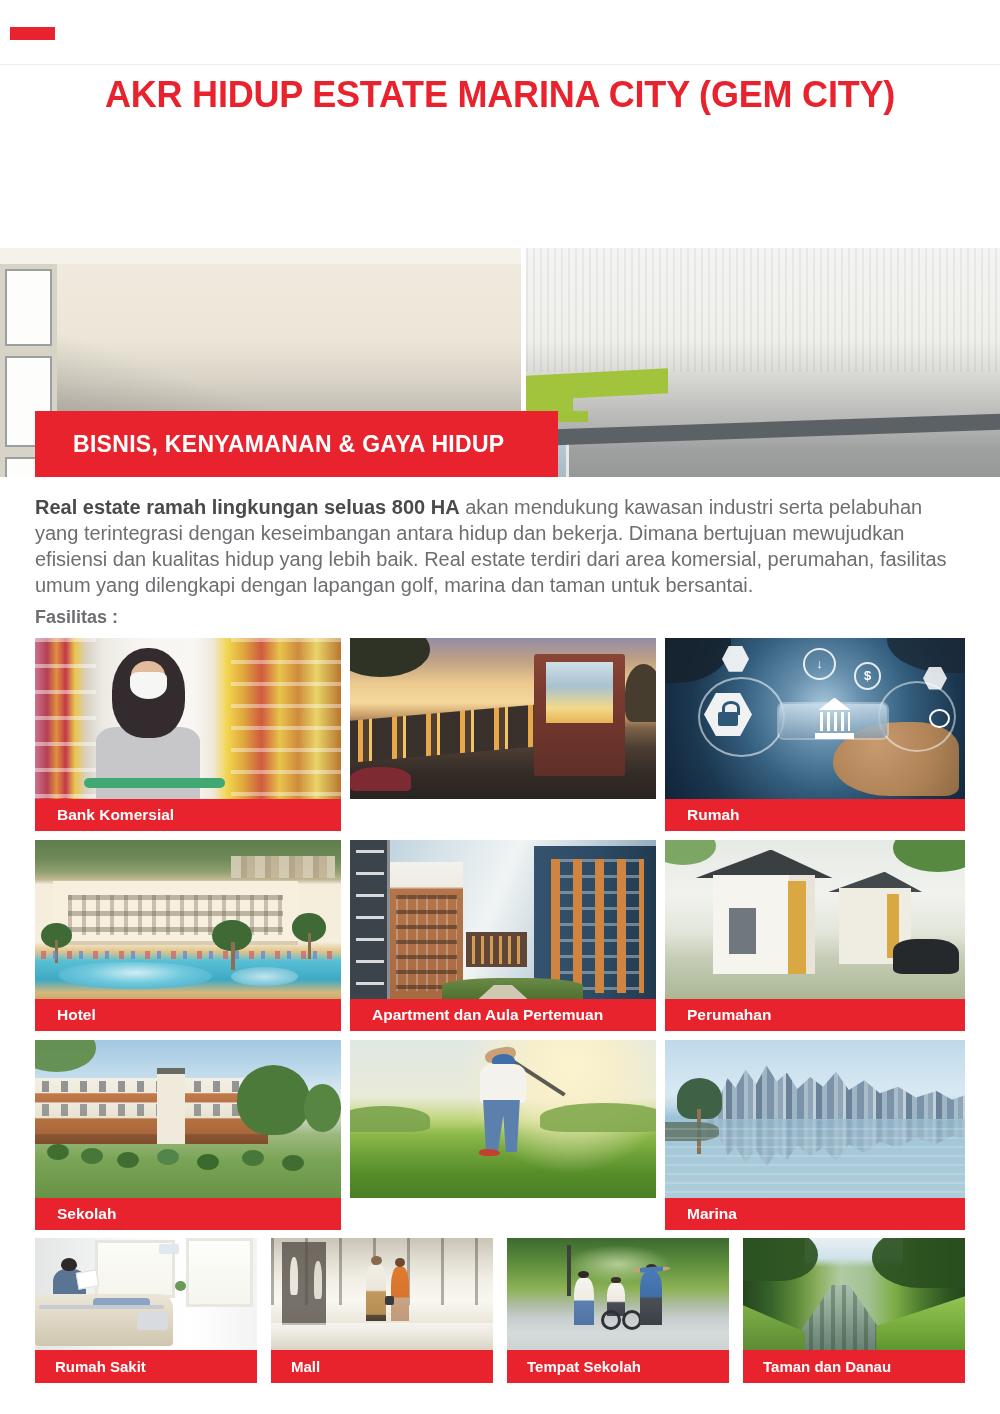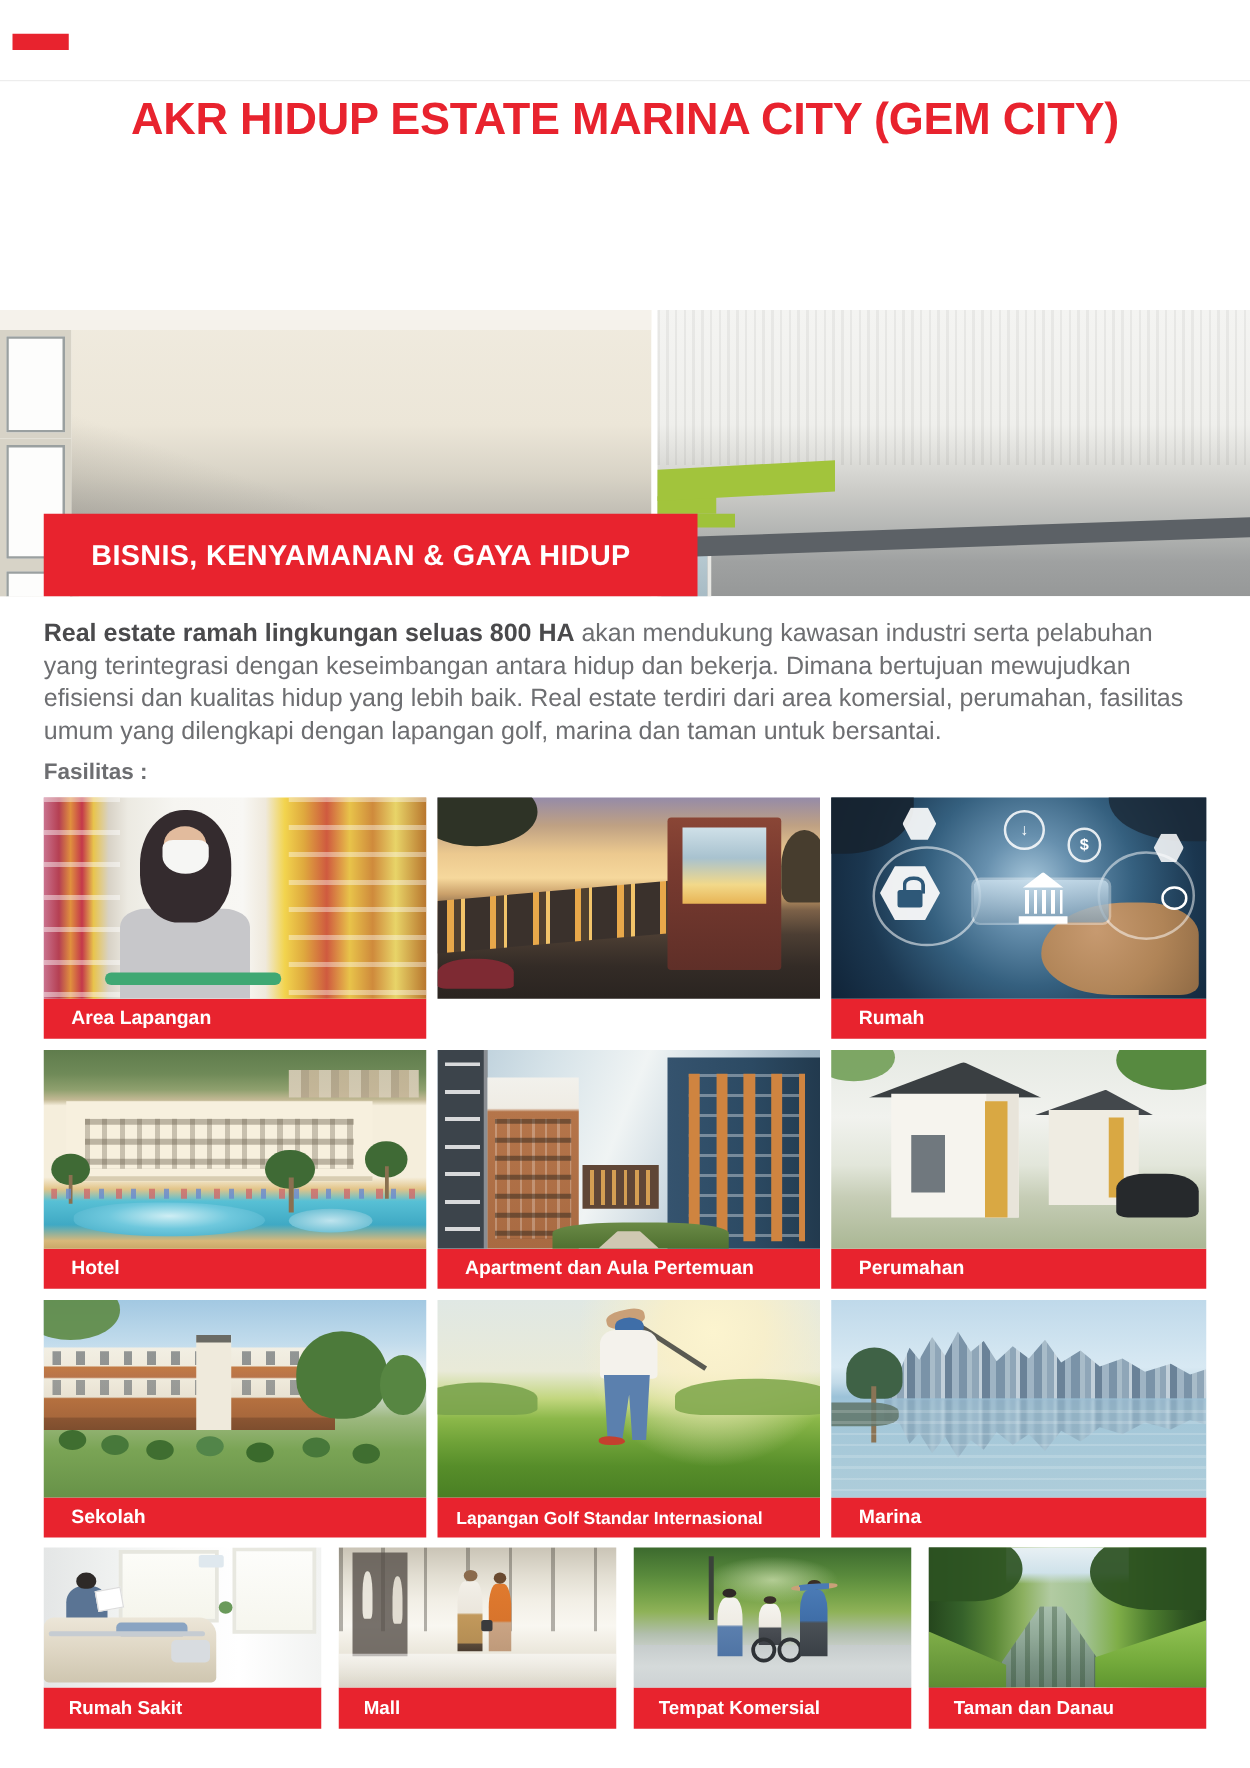--- a/index.html
+++ b/index.html
@@ -308,21 +308,21 @@
   <div class="abs fasilitas">Fasilitas :</div>
 
   <figure class="card r1 ca">
     <div class="th sc-market">
       <div class="mk-body"></div>
       <div class="mk-hair"></div>
       <div class="mk-face"></div>
       <div class="mk-mask"></div>
       <div class="mk-cart"></div>
     </div>
-    <figcaption class="lbl"><span>Area Lapangan</span></figcaption>
+    <figcaption class="lbl"><span>Bank Komersial</span></figcaption>
   </figure>
 
   <figure class="card r1 cb">
     <div class="th sc-ruko">
       <div class="rk-lit"></div>
       <div class="rk-big"></div>
       <div class="rk-glass"></div>
       <div class="rk-tree"></div>
       <div class="rk-palm"></div>
       <div class="rk-car"></div>
@@ -411,21 +411,20 @@
     <div class="th sc-golf">
       <div class="gf-treeL"></div>
       <div class="gf-treeR"></div>
       <div class="gf-club"></div>
       <div class="gf-arms"></div>
       <div class="gf-cap"></div>
       <div class="gf-shirt"></div>
       <div class="gf-jeans"></div>
       <div class="gf-shoe"></div>
     </div>
-    <figcaption class="lbl lbl-sm"><span>Lapangan Golf Standar Internasional</span></figcaption>
   </figure>
 
   <figure class="card r3 cc">
     <div class="th sc-marina">
       <div class="mr-skyline"></div>
       <div class="mr-skyline mr-flip"></div>
       <div class="mr-palm"></div>
       <div class="mr-pier"></div>
     </div>
     <figcaption class="lbl"><span>Marina</span></figcaption>
@@ -461,21 +460,21 @@
     <div class="th sc-park">
       <div class="pk-glow"></div>
       <div class="pk-pole"></div>
       <div class="pk-path"></div>
       <div class="pk-w"></div>
       <div class="pk-boy"></div>
       <div class="pk-wheel pk-wf"></div>
       <div class="pk-wheel pk-wb"></div>
       <div class="pk-m"></div>
     </div>
-    <figcaption class="lbl"><span>Tempat Komersial</span></figcaption>
+    <figcaption class="lbl"><span>Tempat Sekolah</span></figcaption>
   </figure>
 
   <figure class="card r4 d4">
     <div class="th sc-lake">
       <div class="lk-sky"></div>
       <div class="lk-canL"></div>
       <div class="lk-canR"></div>
       <div class="lk-water"></div>
       <div class="lk-grassR"></div>
       <div class="lk-grassL"></div>

